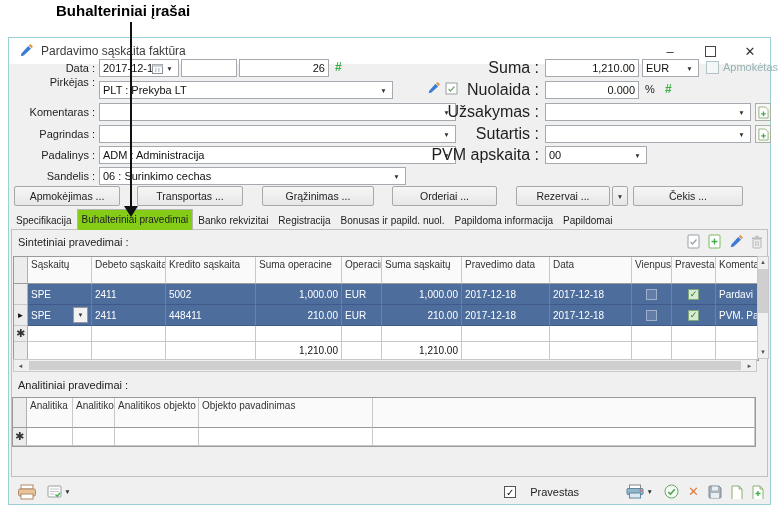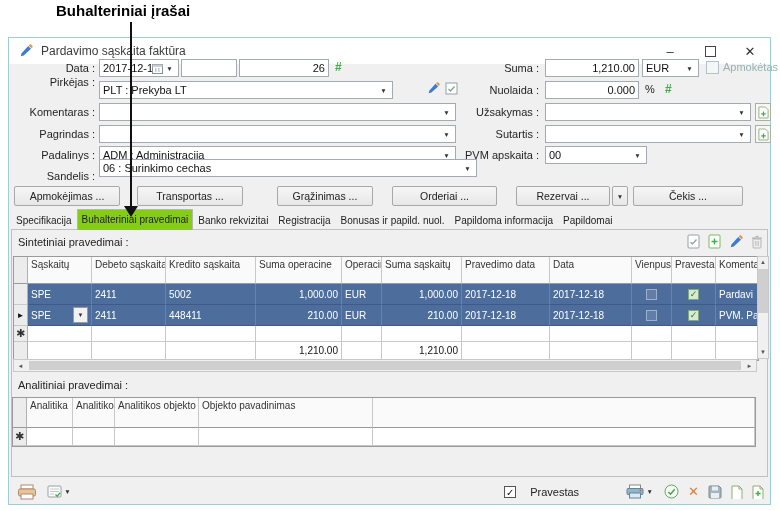--- a/index.html
+++ b/index.html
@@ -15,21 +15,21 @@
   .window{position:absolute;left:8px;top:37px;width:763px;height:468px;background:#f0f0f0;border:1px solid #9ccfd4;box-sizing:border-box;}
   .titlebar{position:absolute;left:0;top:0;right:0;height:26px;background:#fff;display:flex;align-items:center;}
   .title-ic{margin-left:10px;display:inline-flex;}
   .title-tx{margin-left:8px;font-size:12px;color:#3c3c3c;}
   .controls{position:absolute;right:0;top:0;height:26px;display:flex;}
   .ctl{width:40px;height:26px;display:flex;align-items:center;justify-content:center;font-size:13px;color:#333;cursor:default;}
   .maxbox{width:9px;height:9px;border:1px solid #444;display:inline-block;}
 
   
   .lbl{position:absolute;width:86px;text-align:right;font-size:11px;color:#1f1f1f;height:16px;line-height:16px;}
-  .rlbl{position:absolute;left:380px;width:150px;text-align:right;font-size:11px;color:#1f1f1f;height:16px;line-height:16px;}
+  .rlbl{position:absolute;left:380px;width:150px;text-align:right;font-size:16px;color:#1f1f1f;height:16px;line-height:16px;}
   .inp,.sel{position:absolute;height:18px;background:#fff;border:1px solid #a5a9b0;box-sizing:border-box;font-size:11px;color:#111;display:flex;align-items:center;padding:0 3px;overflow:hidden;}
   .inp.num{justify-content:flex-end;}
   .sel .val{flex:1;white-space:nowrap;overflow:hidden;}
   .dd{width:11px;text-align:center;font-size:6.5px;color:#333;flex:0 0 auto;}
   .hash{position:absolute;font-size:12px;font-weight:bold;color:#3fae49;}
   .pct{position:absolute;font-size:11px;color:#222;}
   .icbtn{position:absolute;display:inline-flex;align-items:center;justify-content:center;}
   .chk{position:absolute;width:13px;height:13px;border:1px solid #b4c4c6;background:#f4f7f7;box-sizing:border-box;}
   .dislbl{position:absolute;font-size:11px;color:#95b3b3;}
   .plusbtn{position:absolute;width:14px;height:16px;border:1px solid #a8b0a8;background:#f7f7f7;display:flex;align-items:center;justify-content:center;}
@@ -157,21 +157,21 @@
       <span class="dd">▼</span>
     </div>
 
     <div class="lbl" style="top:109px">Padalinys :</div>
     <div class="sel" style="left:90px;top:108px;width:357px">
       <span class="val">ADM : Administracija</span>
       <span class="dd">▼</span>
     </div>
 
     <div class="lbl" style="top:130px">Sandelis :</div>
-    <div class="sel" style="left:90px;top:121px;width:378px">
+    <div class="sel" style="left:90px;top:129px;width:307px">
       <span class="val">06 : Surinkimo cechas</span>
       <span class="dd">▼</span>
     </div>
 
     <div class="rlbl" style="top:22px">Suma :</div>
     <div class="inp num" style="left:536px;top:21px;width:94px">1,210.00</div>
     <div class="sel" style="left:633px;top:21px;width:57px">
       <span class="val">EUR</span>
       <span class="dd">▼</span>
     </div>
@@ -208,21 +208,21 @@
     </span>
 
     <div class="rlbl" style="top:109px">PVM apskaita :</div>
     <div class="sel" style="left:536px;top:108px;width:102px">
       <span class="val">00</span>
       <span class="dd">▼</span>
     </div>
 
     <div class="abtn" style="left:5px;width:106px">Apmokėjimas ...</div>
     <div class="abtn" style="left:128px;width:106px">Transportas ...</div>
-    <div class="abtn" style="left:268px;width:96px">Grąžinimas ...</div>
+    <div class="abtn" style="left:253px;width:112px">Grąžinimas ...</div>
     <div class="abtn" style="left:383px;width:105px">Orderiai ...</div>
     <div class="abtn" style="left:507px;width:94px">Rezervai ...</div>
     <div class="abtn" style="left:603px;width:16px">
         <span class="dd">▼</span>
       </div>
     <div class="abtn" style="left:624px;width:110px">Čekis ...</div>
 
     <div class="tabs">
       <div class="tab">Specifikacija</div>
       <div class="tab active">Buhalteriniai pravedimai</div>

